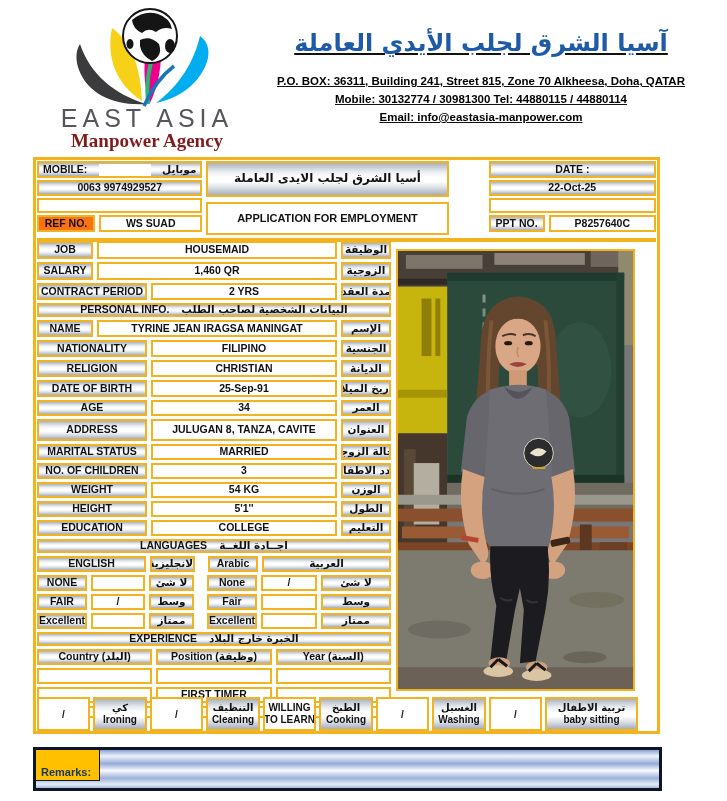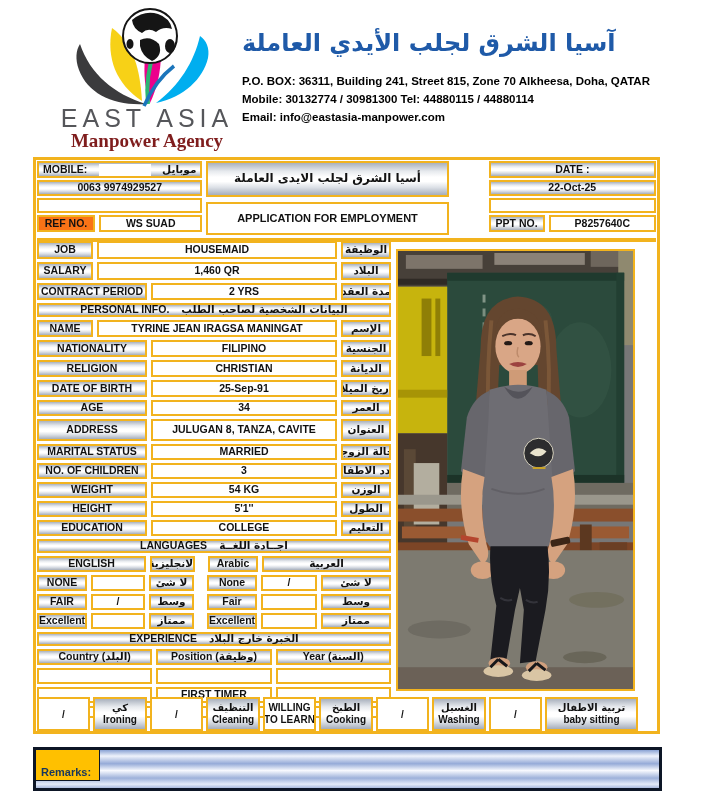--- a/index.html
+++ b/index.html
@@ -9,21 +9,21 @@
   *{margin:0;padding:0;box-sizing:border-box;}
   html,body{width:727px;height:801px;background:#ffffff;overflow:hidden;}
   body{font-family:"Liberation Sans","DejaVu Sans",sans-serif;color:var(--ink);position:relative;}
 
   
   .letterhead{position:absolute;left:0;top:0;width:727px;height:150px;}
   .logo-block{position:absolute;left:52px;top:6px;width:190px;text-align:center;}
   .logo-art{display:block;margin:0 auto;}
   .logo-name{font-size:25px;letter-spacing:5px;color:#55565a;font-weight:500;line-height:1;margin-top:-2px;}
   .logo-sub{font-family:"Liberation Serif","DejaVu Serif",serif;font-size:19px;font-weight:bold;color:#7f1d1d;line-height:1.1;}
-  .contact-block{position:absolute;left:242px;top:28px;width:478px;text-align:left;}
+  .contact-block{position:absolute;left:242px;top:28px;width:478px;text-align:center;text-decoration:underline;}
   .agency-ar{font-size:24px;font-weight:bold;color:#1f5aa8;font-family:"DejaVu Sans",sans-serif;line-height:1.3;margin-bottom:14px;}
   .contact-line{font-size:11.5px;font-weight:bold;line-height:1.55;color:#000;}
 
   
   .form-shell{position:absolute;left:33px;top:157px;width:627px;height:577px;border:3px solid var(--gold);background:#fff;}
   .cell{border:2px solid var(--gold);display:flex;align-items:center;justify-content:center;
         font-weight:bold;font-size:10.5px;line-height:1.1;text-align:center;background:#fff;overflow:hidden;white-space:nowrap;}
   .silver{background:linear-gradient(180deg,#a9b1bd 0%,#e7eaee 26%,#ffffff 44%,#ffffff 58%,#dde1e7 76%,#a5adba 100%);}
   .blueref{background:#f97316;}
   .ar{font-family:"DejaVu Sans",sans-serif;}
@@ -148,21 +148,21 @@
   <div class="ptable">
 
     <div class="prow hJ">
       <div class="cell silver lblN">JOB</div>
       <div class="cell flex1">HOUSEMAID</div>
       <div class="cell silver arab ar">الوظيفة</div>
     </div>
     <div class="prow hJ">
       <div class="cell silver lblN">SALARY</div>
       <div class="cell flex1">1,460 QR</div>
-      <div class="cell silver arab ar">البلاد</div>
+      <div class="cell silver arab ar">الزوجية</div>
     </div>
     <div class="prow hS">
       <div class="cell silver lblW">CONTRACT PERIOD</div>
       <div class="cell flex1">2 YRS</div>
       <div class="cell silver arab ar">مدة العقد</div>
     </div>
 
     <div class="prow hSec">
       <div class="cell silver section-cell">
         <span>PERSONAL INFO.</span>

